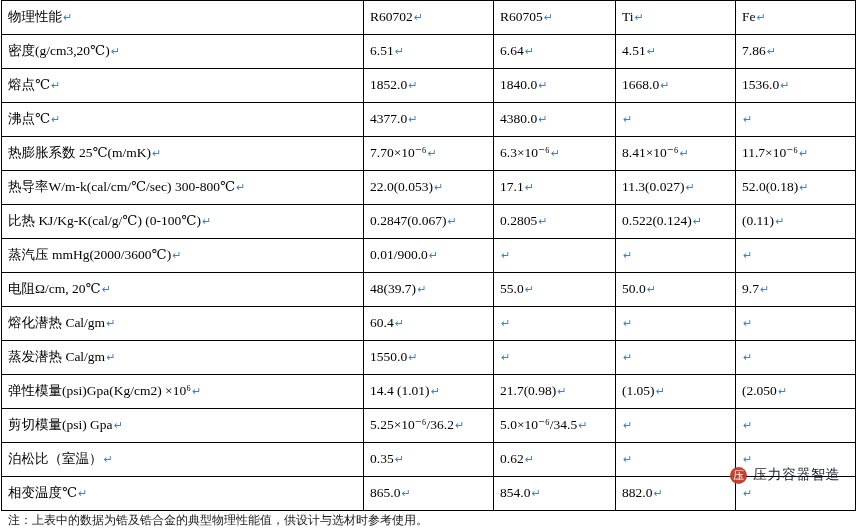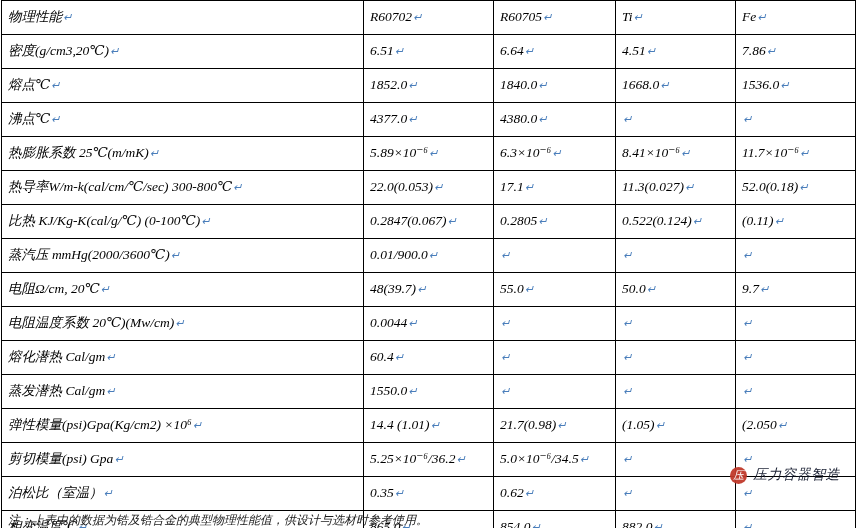--- a/index.html
+++ b/index.html
@@ -13,21 +13,20 @@
     overflow: hidden;
     font-family: "Liberation Serif", "DejaVu Serif", serif;
     color: #000000;
     position: relative;
   }
   .sheet {
     position: relative;
     width: 856px;
     height: 528px;
     box-sizing: border-box;
-    font-style: italic;
   }
   table.props {
     border-collapse: collapse;
     width: 854px;
     margin-left: 1px;
     table-layout: fixed;
   }
   table.props td {
     border: 1px solid #000000;
     padding: 4px 6px 5px 6px;
@@ -129,21 +128,21 @@
       <tr>
         <td><span>沸点℃</span><span class="pm">↵</span></td>
         <td><span>4377.0</span><span class="pm">↵</span></td>
         <td><span>4380.0</span><span class="pm">↵</span></td>
         <td><span></span><span class="pm">↵</span></td>
         <td><span></span><span class="pm">↵</span></td>
       </tr>
 
       <tr>
         <td><span>热膨胀系数  25℃(m/mK)</span><span class="pm">↵</span></td>
-        <td><span>5.89×10⁻⁶</span><span class="pm">↵</span></td>
+        <td><span>7.70×10⁻⁶</span><span class="pm">↵</span></td>
         <td><span>6.3×10⁻⁶</span><span class="pm">↵</span></td>
         <td><span>8.41×10⁻⁶</span><span class="pm">↵</span></td>
         <td><span>11.7×10⁻⁶</span><span class="pm">↵</span></td>
       </tr>
 
       <tr>
         <td><span>热导率W/m-k(cal/cm/℃/sec) 300-800℃</span><span class="pm">↵</span></td>
         <td><span>22.0(0.053)</span><span class="pm">↵</span></td>
         <td><span>17.1</span><span class="pm">↵</span></td>
         <td><span>11.3(0.027)</span><span class="pm">↵</span></td>
@@ -167,27 +166,20 @@
       </tr>
 
       <tr>
         <td><span>电阻Ω/cm, 20℃</span><span class="pm">↵</span></td>
         <td><span>48(39.7)</span><span class="pm">↵</span></td>
         <td><span>55.0</span><span class="pm">↵</span></td>
         <td><span>50.0</span><span class="pm">↵</span></td>
         <td><span>9.7</span><span class="pm">↵</span></td>
       </tr>
 
-      <tr>
-        <td><span>电阻温度系数  20℃)(Mw/cm)</span><span class="pm">↵</span></td>
-        <td><span>0.0044</span><span class="pm">↵</span></td>
-        <td><span></span><span class="pm">↵</span></td>
-        <td><span></span><span class="pm">↵</span></td>
-        <td><span></span><span class="pm">↵</span></td>
-      </tr>
 
       <tr>
         <td><span>熔化潜热  Cal/gm</span><span class="pm">↵</span></td>
         <td><span>60.4</span><span class="pm">↵</span></td>
         <td><span></span><span class="pm">↵</span></td>
         <td><span></span><span class="pm">↵</span></td>
         <td><span></span><span class="pm">↵</span></td>
       </tr>
 
       <tr>

